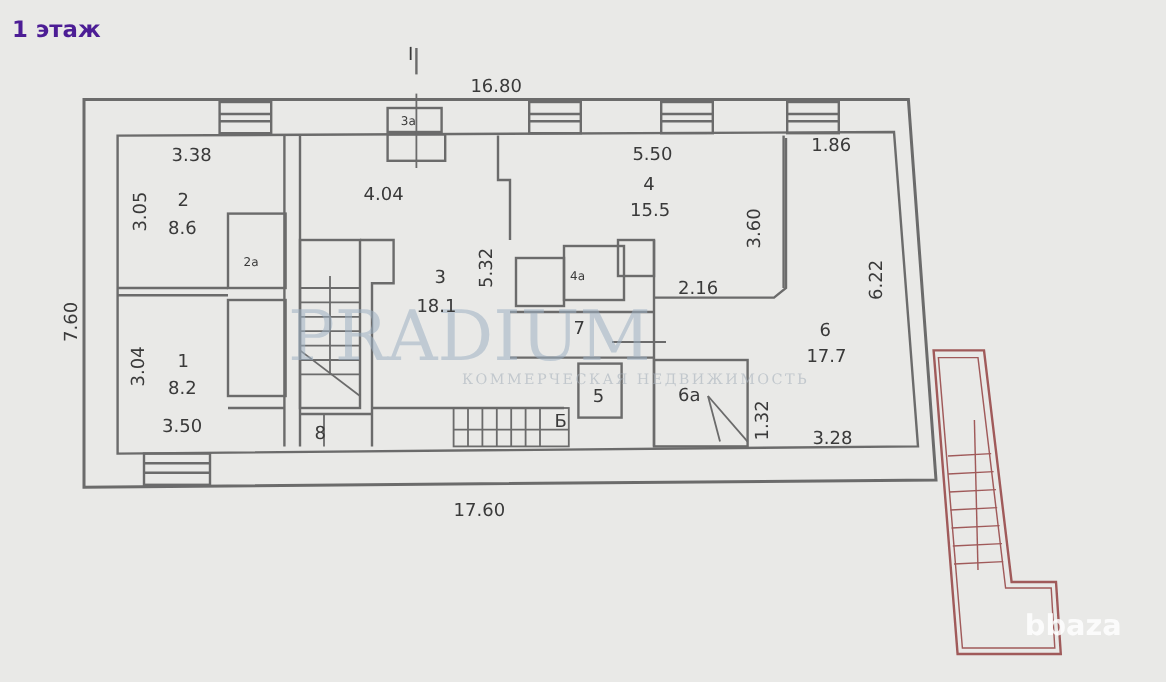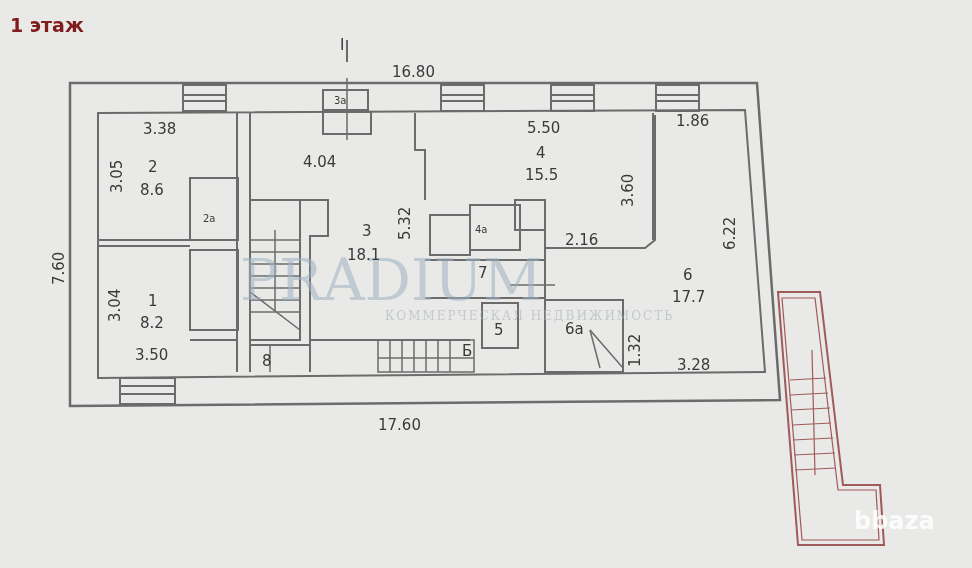--- a/index.html
+++ b/index.html
@@ -1,17 +1,17 @@
 <!DOCTYPE html>
 <html><head>
 <meta charset="utf-8">
 <style>
   html,body{margin:0;padding:0;}
   body{width:972px;height:568px;overflow:hidden;background:#e9e9e7;font-family:"Liberation Sans",sans-serif;position:relative;}
-  .title{position:absolute;left:10px;top:14px;font-family:"DejaVu Sans",sans-serif;font-weight:bold;font-size:19px;color:#7f1d1d;}
+  .title{position:absolute;left:10px;top:14px;font-family:"DejaVu Sans",sans-serif;font-weight:bold;font-size:19px;color:#4c1d95;}
   svg{position:absolute;left:0;top:0;}
   .dim{font-family:"DejaVu Sans",sans-serif;font-size:15px;fill:#3a3a3a;}
   .lbl{font-family:"DejaVu Sans",sans-serif;font-size:15px;fill:#3a3a3a;}
   .lbls{font-family:"DejaVu Sans",sans-serif;font-size:10px;fill:#3a3a3a;}
   .wm{font-family:"DejaVu Serif",serif;fill:#9fb2c4;opacity:.55;}
   .wm2{font-family:"DejaVu Serif",serif;fill:#a9b3bd;opacity:.6;letter-spacing:2px;}
   .bb{font-family:"DejaVu Sans",sans-serif;font-weight:bold;font-size:24px;fill:#ffffff;opacity:.85;}
 </style>
 </head>
 <body>

